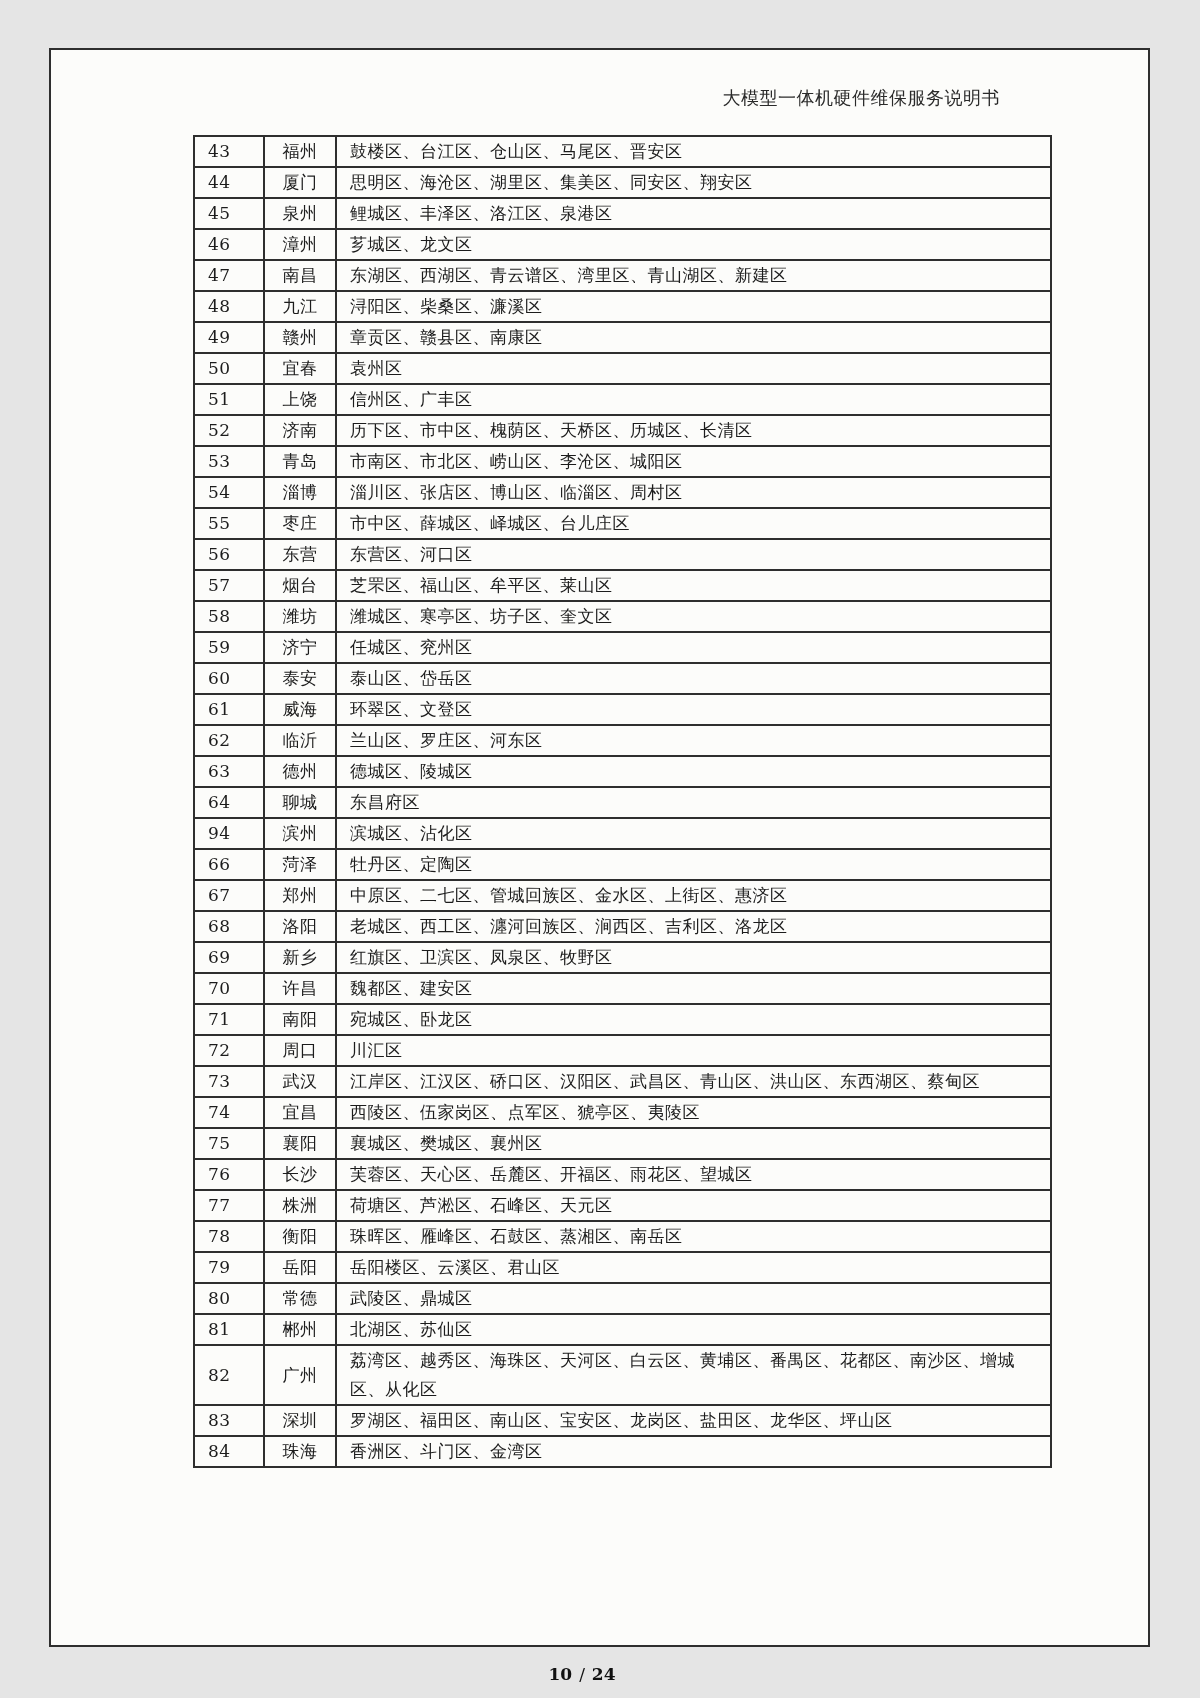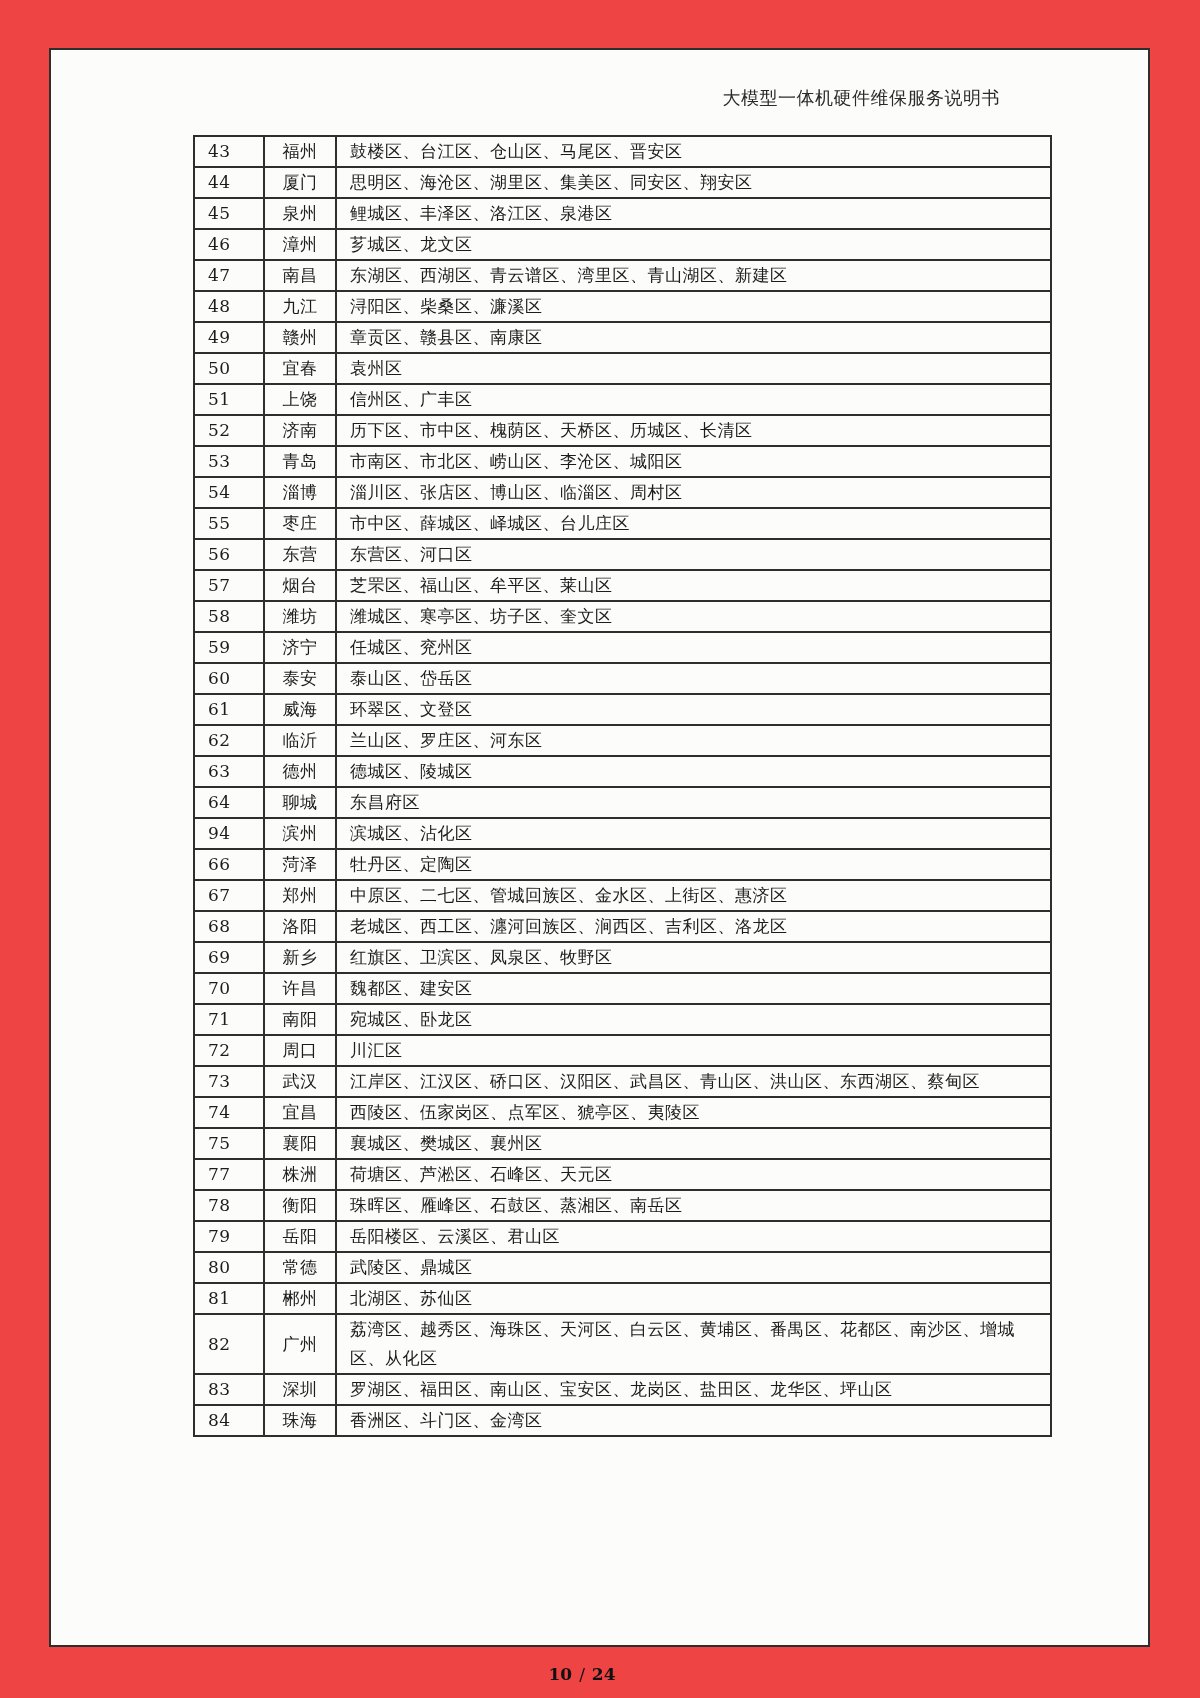--- a/index.html
+++ b/index.html
@@ -5,21 +5,21 @@
   html, body {
     margin: 0;
     padding: 0;
     background: #fafaf8;
     font-family: "DejaVu Serif", "Liberation Serif", serif;
   }
   .canvas {
     position: relative;
     width: 1200px;
     height: 1698px;
-    background: #ef4444;
+    background: #e5e5e5;
     overflow: hidden;
   }
   .page-border {
     position: absolute;
     left: 49px;
     top: 48px;
     width: 1101px;
     height: 1599px;
     border: 2px solid #2e2e2e;
     background: #fcfcfa;
@@ -256,20 +256,25 @@
           <td class="no">74</td>
           <td class="city">宜昌</td>
           <td class="districts">西陵区、伍家岗区、点军区、猇亭区、夷陵区</td>
         </tr>
         <tr>
           <td class="no">75</td>
           <td class="city">襄阳</td>
           <td class="districts">襄城区、樊城区、襄州区</td>
         </tr>
         <tr>
+          <td class="no">76</td>
+          <td class="city">长沙</td>
+          <td class="districts">芙蓉区、天心区、岳麓区、开福区、雨花区、望城区</td>
+        </tr>
+        <tr>
           <td class="no">77</td>
           <td class="city">株洲</td>
           <td class="districts">荷塘区、芦淞区、石峰区、天元区</td>
         </tr>
         <tr>
           <td class="no">78</td>
           <td class="city">衡阳</td>
           <td class="districts">珠晖区、雁峰区、石鼓区、蒸湘区、南岳区</td>
         </tr>
         <tr>

